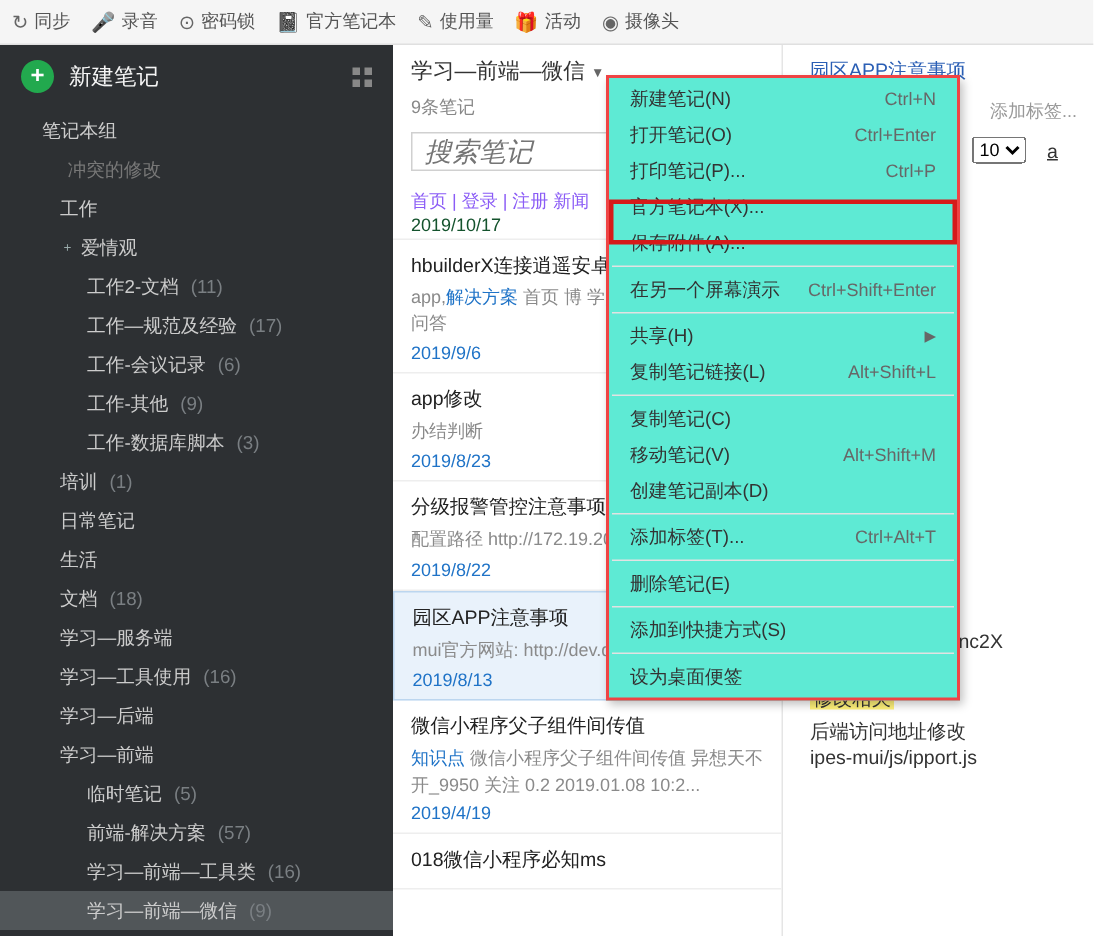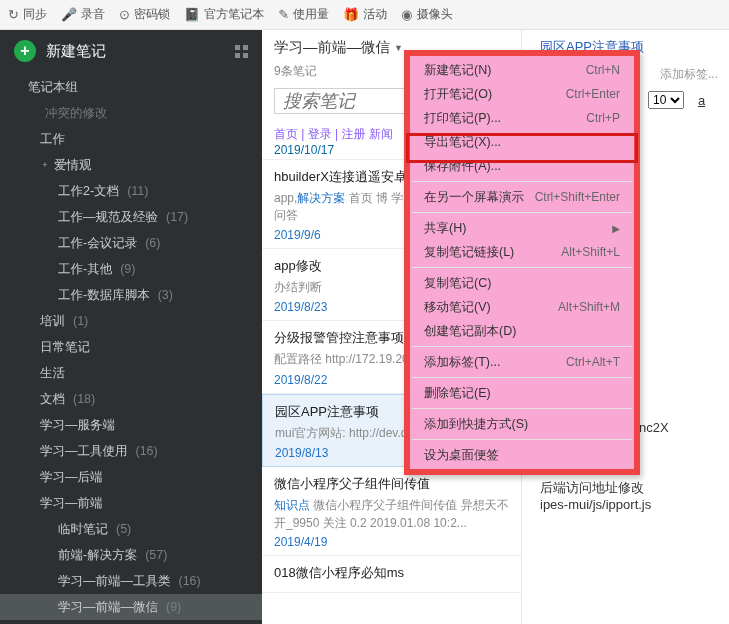--- a/index.html
+++ b/index.html
@@ -21,40 +21,40 @@
 .fade { color:#777;padding-left:45px; }
 .mid { position:absolute; left:262px; top:30px; width:260px; height:594px; background:#fff; border-right:1px solid #e5e5e5; }
 .mid-hd { padding:8px 12px 2px 12px; }
 .mid-title { font-size:14.5px; color:#333; display:flex; align-items:center; gap:4px; }
 .mid-title .dd { font-size:9px; color:#666; }
 .mid-count { color:#888; font-size:12px; margin-top:6px; }
 .mid-search { margin:6px 12px; }
 .mid-search input { width:100%; height:26px; border:1px solid #d0d0d0; padding:0 8px; font-size:18px; color:#888; font-style:italic; }
 .mid-nav { padding:6px 12px 2px 12px; color:#888; font-size:12px; }
 .mid-nav .ln { color:#8b5cf6; }
-.mid-nav .dt { color:#0369a1; font-size:12px; }
+.mid-nav .dt { color:#14532d; font-size:12px; }
 .nlist { border-top:1px solid #eee; height:440px; overflow:hidden; }
 .nitem { border-bottom:1px solid #eee; padding:8px 12px 6px 12px; }
 .nitem.sel { background:#e9f2fb; border:1px solid #bcd6ef; }
 .nitem .ttl { font-size:13px; color:#222; margin-bottom:4px; white-space:nowrap; overflow:hidden; text-overflow:ellipsis; }
 .nitem .exc { font-size:12px; color:#8a8a8a; line-height:1.45; max-height:34px; overflow:hidden; }
 .nitem .exc a { color:#1f73c7; text-decoration:none; }
 .nitem .dt { color:#1f73c7; font-size:12px; margin-top:4px; }
 .right { position:absolute; left:522px; top:30px; width:207px; height:594px; padding:8px 0 0 18px; font-size:13px; overflow:hidden; }
 .right .rtitle { color:#2b5fb5; margin-bottom:10px; font-size:13px; }
 .right .lbl { color:#999; font-size:12px; margin:10px 0 8px 120px; }
 .right .tag-ctl { display:flex; align-items:center; gap:14px; margin-left:108px; }
 .right select { height:18px; font-size:12px; }
 .right .und { text-decoration:underline; color:#333; }
 .right .links { margin-top:24px; display:flex; flex-direction:column; gap:16px; }
 .right .links a { color:#0b6dd6; text-decoration:underline; white-space:nowrap; }
 .right .kv { margin-top:18px; color:#333; }
 .right .hl { margin-top:20px; }
 .right .hlh { background:#fff27a; font-size:13px; padding:0 2px; }
-.menu { position:absolute; left:404px; top:50px; width:236px; background:#f9a8d4; border:6px solid #ef4444; box-shadow:2px 3px 6px rgba(0,0,0,.25); font-size:12.5px; padding:2px 0; z-index:20; }
+.menu { position:absolute; left:404px; top:50px; width:236px; background:#5eead4; border:2px solid #ef4444; box-shadow:2px 3px 6px rgba(0,0,0,.25); font-size:12.5px; padding:2px 0; z-index:20; }
 .mrow { display:flex; align-items:center; justify-content:space-between; padding:4px 14px; height:24px; }
 .mrow .sc { color:#676767; font-size:12px; }
 .msep { height:1px; background:#e2e2e2; margin:3px 2px; }
 .mrow .sub { color:#666; font-size:10px; }
 .highlight-box { position:absolute; border:3px solid #d61a1a; z-index:25; pointer-events:none; left:406px; top:133px; width:232px; height:30px; }
 </style>
 </head>
 <body>
 
 <div class="toolbar">
@@ -262,21 +262,21 @@
     </div>
     <div class="mrow">
       <span>打开笔记(O)</span>
       <span class="sc">Ctrl+Enter</span>
     </div>
     <div class="mrow">
       <span>打印笔记(P)...</span>
       <span class="sc">Ctrl+P</span>
     </div>
     <div class="mrow">
-      <span>导出笔记(X)...</span>
+      <span>官方笔记本(X)...</span>
     </div>
     <div class="mrow">
       <span>保存附件(A)...</span>
     </div>
     <div class="msep"></div>
     <div class="mrow">
       <span>在另一个屏幕演示</span>
       <span class="sc">Ctrl+Shift+Enter</span>
     </div>
     <div class="msep"></div>

